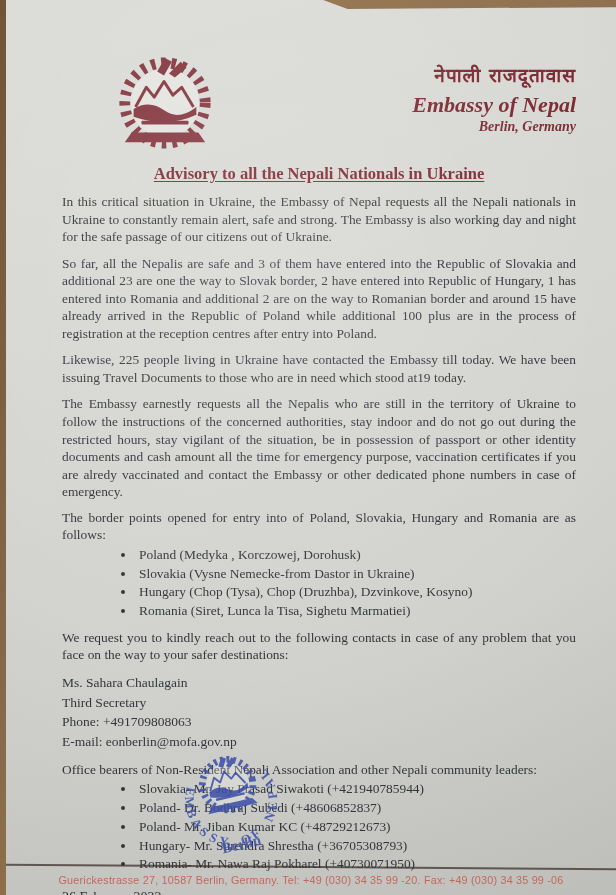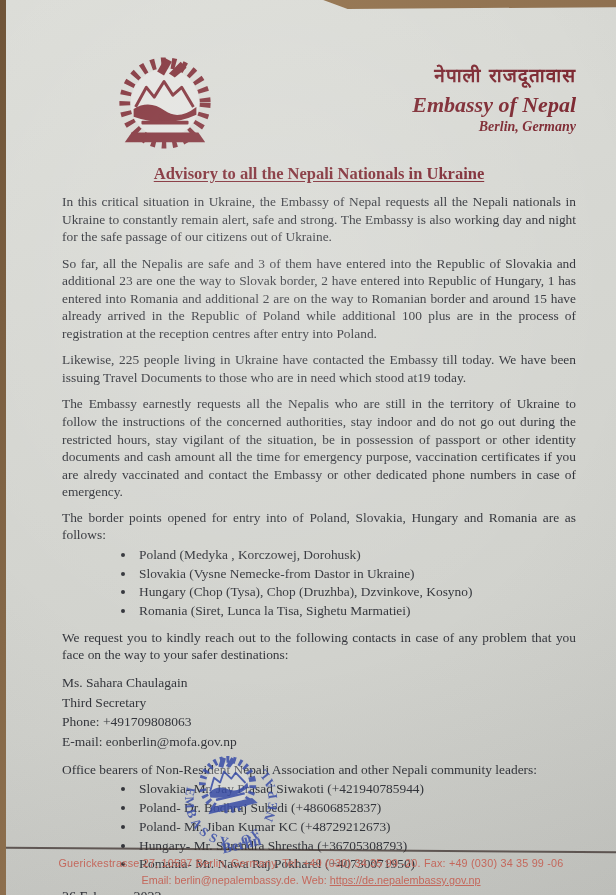--- a/index.html
+++ b/index.html
@@ -153,18 +153,14 @@
           <text x="122.3" y="46.3" text-anchor="middle" transform="rotate(-99.7 122.3 46.3)">A</text>
           <text x="118.7" y="34.6" text-anchor="middle" transform="rotate(-115.0 118.7 34.6)">L</text>
         </g>
       <text class="stamp-berlin" x="77" y="104" text-anchor="middle">Berlin</text>
     </g>
   </svg>
 
   <div class="footer">
     <div class="rule"></div>
     <div class="f1">Guerickestrasse 27, 10587 Berlin, Germany. Tel: +49 (030) 34 35 99 -20. Fax: +49 (030) 34 35 99 -06</div>
-    <div class="f2">
-      <span>Email: berlin@nepalembassy.de.  Web:</span>
-      <span class="weblink">https://de.nepalembassy.gov.np</span>
-    </div>
   </div>
 </div>
 
 </body></html>

